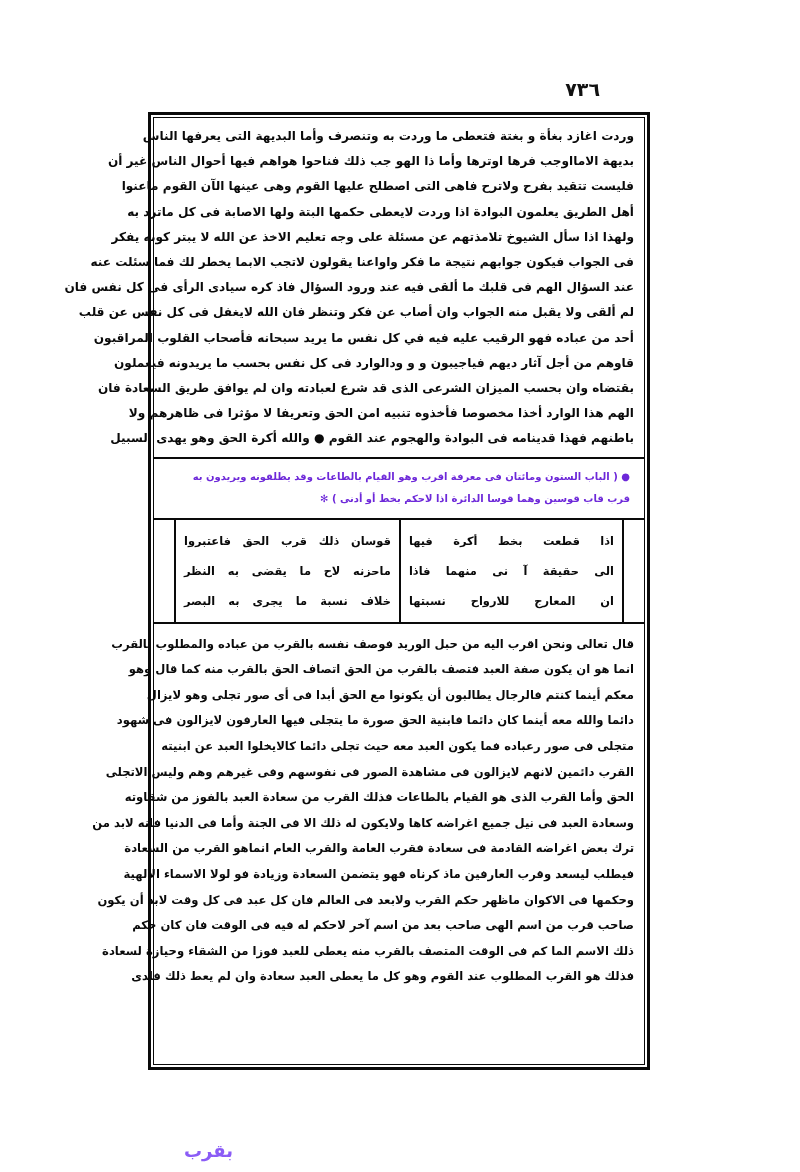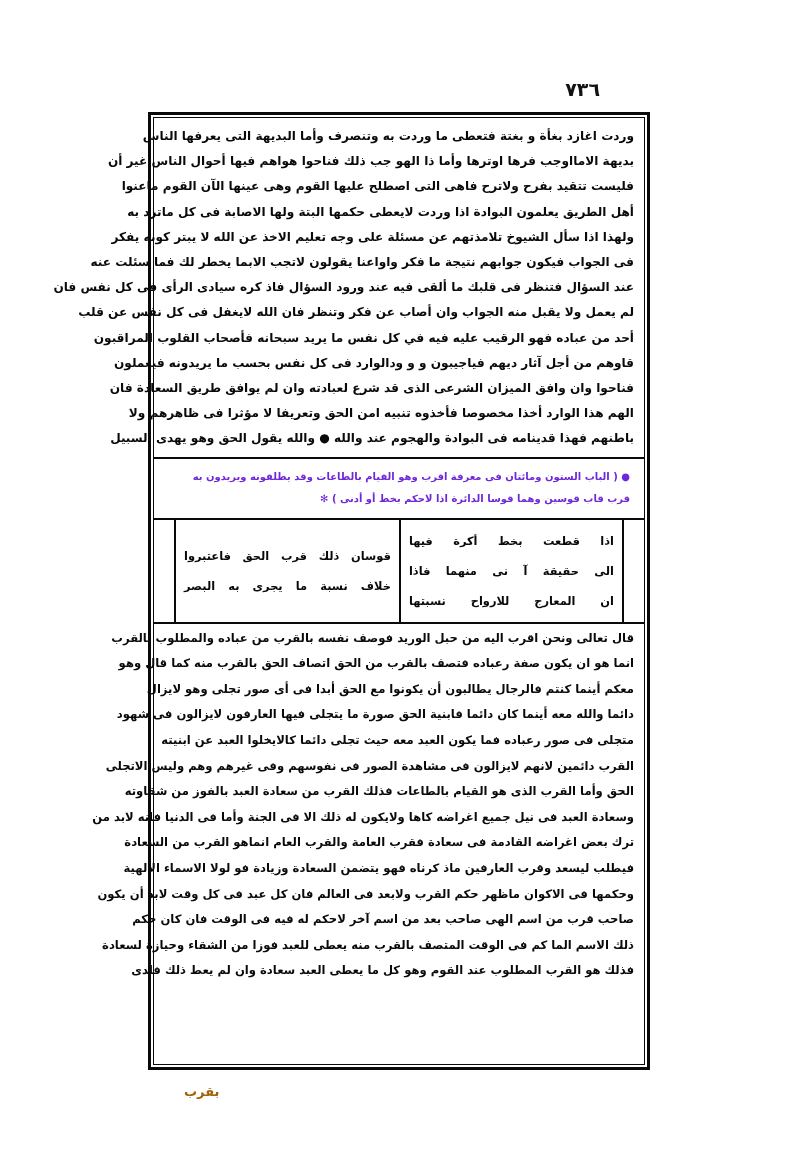--- a/index.html
+++ b/index.html
@@ -127,90 +127,91 @@
     font-size: 11.4px;
     line-height: 30px;
     white-space: nowrap;
     text-align: justify;
     text-align-last: justify;
   }
 
   
   .block-prose-body {
     flex: 1 1 auto;
-    padding: 2px 10px 4px 10px;
+    padding: 8px 10px 4px 10px;
   }
   .block-prose-body .ar {
     font-size: 11.6px;
     line-height: 25.6px;
     letter-spacing: -0.25px;
   }
 
   
   .catchword {
     position: absolute;
     left: 184px;
-    top: 1084px;
-    font-size: 13px;
-    font-weight: 700;
-    color: #a16207;
+    top: 1140px;
+    font-size: 18px;
+    font-weight: 700;
+    color: #8b5cf6;
     direction: rtl;
   }
 </style>
 </head>
 <body>
 
 <div class="page">
 
   <div class="page-number">٧٣٦</div>
 
   <div class="frame">
     <div class="frame-inner">
 
       <div class="block-prose-top">
         <div class="ar">وردت اغازد بغأة و بغتة فتعطى ما وردت به وتنصرف  وأما البديهة التى يعرفها الناس</div>
         <div class="ar">بديهة الامااوجب فرها اوترها وأما ذا الهو جب ذلك فناحوا هواهم فيها أحوال الناس غير أن</div>
         <div class="ar">فليست تتقيد بفرح ولاترح فاهى التى اصطلح عليها القوم وهى عينها  الآن القوم ماعنوا</div>
         <div class="ar">أهل الطريق يعلمون البوادة اذا وردت لايعطى حكمها البتة  ولها الاصابة فى كل ماترد به</div>
         <div class="ar">ولهذا اذا سأل الشيوخ تلامذتهم عن مسئلة على وجه تعليم الاخذ عن الله لا يبتر كونه يفكر</div>
         <div class="ar">فى الجواب فيكون جوابهم نتيجة ما فكر واواعنا يقولون لاتجب الابما يخطر لك فما سئلت عنه</div>
-        <div class="ar">عند السؤال فتنظر فى قلبك ما ألقى فيه عند ورود السؤال فاذ كره سيادى الرأى فى كل نفس فان</div>
-        <div class="ar">لم يعمل ولا يقبل منه الجواب وان أصاب عن فكر وتنظر فان الله لايغفل فى كل نفس عن قلب</div>
+        <div class="ar">عند السؤال الهم فى قلبك ما ألقى فيه عند ورود السؤال فاذ كره سيادى الرأى فى كل نفس فان</div>
+        <div class="ar">لم ألقى ولا يقبل منه الجواب وان أصاب عن فكر وتنظر فان الله لايغفل فى كل نفس عن قلب</div>
         <div class="ar">أحد من عباده فهو الرقيب عليه فيه في كل نفس ما يريد سبحانه فأصحاب القلوب المراقبون</div>
         <div class="ar">قاوهم من أجل آثار ديهم فياجيبون و و ودالوارد فى كل نفس بحسب ما يريدونه فيعملون</div>
-        <div class="ar">فناحوا وان وافق الميزان الشرعى الذى قد شرع لعبادته وان لم يوافق طريق السعادة فان</div>
+        <div class="ar">بقتضاه وان بحسب الميزان الشرعى الذى قد شرع لعبادته وان لم يوافق طريق السعادة فان</div>
         <div class="ar">الهم هذا الوارد أخذا مخصوصا فأخذوه  تنبيه امن الحق وتعريفا لا مؤثرا فى ظاهرهم ولا</div>
-        <div class="ar">باطنهم  فهذا قدينامه فى البوادة والهجوم عند والله ● والله يقول الحق وهو يهدى السبيل</div>
+        <div class="ar">باطنهم  فهذا قدينامه فى البوادة والهجوم عند القوم ● والله أكرة الحق وهو يهدى السبيل</div>
       </div>
 
       <div class="block-heading">
         <div class="hd">● ( الباب الستون ومائتان فى معرفة اقرب وهو القيام بالطاعات وقد يطلقونه ويريدون به</div>
         <div class="hd">قرب قاب قوسين وهما قوسا الدائرة اذا لاحكم بخط أو أدنى ) ✻</div>
       </div>
 
       <div class="block-verse">
         <div class="verse-margin left"></div>
 
         <div class="verse-col ajuz">
           <div class="vl">قوسان ذلك قرب الحق فاعتبروا</div>
+          <div class="vl">ماحزنه لاح ما يقضى به النظر</div>
           <div class="vl">خلاف نسبة ما يجرى به البصر</div>
         </div>
 
         <div class="verse-col sadr">
           <div class="vl">اذا قطعت بخط أكرة فيها</div>
           <div class="vl">الى حقيقة آ نى منهما فاذا</div>
           <div class="vl">ان المعارج للارواح نسبتها</div>
         </div>
 
         <div class="verse-margin right"></div>
       </div>
 
       <div class="block-prose-body">
         <div class="ar">قال تعالى ونحن اقرب اليه من حبل الوريد فوصف نفسه بالقرب من عباده والمطلوب بالقرب</div>
-        <div class="ar">انما هو ان يكون صفة رعباده فتصف بالقرب من الحق اتصاف الحق بالقرب منه كما قال وهو</div>
+        <div class="ar">انما هو ان يكون صفة العبد فتصف بالقرب من الحق اتصاف الحق بالقرب منه كما قال وهو</div>
         <div class="ar">معكم أينما كنتم فالرجال يطالبون أن يكونوا مع الحق أبدا فى أى صور تجلى وهو لايزال</div>
         <div class="ar">دائما والله معه أينما كان دائما فابنية الحق صورة ما يتجلى فيها العارفون لايزالون فى شهود</div>
         <div class="ar">متجلى فى صور رعباده فما يكون العبد معه حيث تجلى دائما كالايخلوا العبد عن ابنيته</div>
         <div class="ar">القرب دائمين لانهم لايزالون فى مشاهدة الصور فى نفوسهم وفى غيرهم وهم وليس الاتجلى</div>
         <div class="ar">الحق وأما القرب الذى هو القيام بالطاعات فذلك القرب من سعادة العبد بالفوز من شقاوته</div>
         <div class="ar">وسعادة العبد فى نيل جميع اغراضه كاها ولايكون له ذلك الا فى الجنة  وأما فى الدنيا فانه لابد من</div>
         <div class="ar">ترك بعض اغراضه القادمة فى سعادة فقرب العامة والقرب العام انماهو القرب من السعادة</div>
         <div class="ar">فيطلب ليسعد   وقرب العارفين ماذ كرناه فهو يتضمن السعادة وزيادة فو لولا الاسماء الالهية</div>
         <div class="ar">وحكمها فى الاكوان ماظهر حكم القرب ولابعد فى العالم فان كل عبد فى كل وقت لابد أن يكون</div>
         <div class="ar">صاحب قرب من اسم الهى صاحب بعد من اسم آخر لاحكم له فيه فى الوقت فان كان حكم</div>

